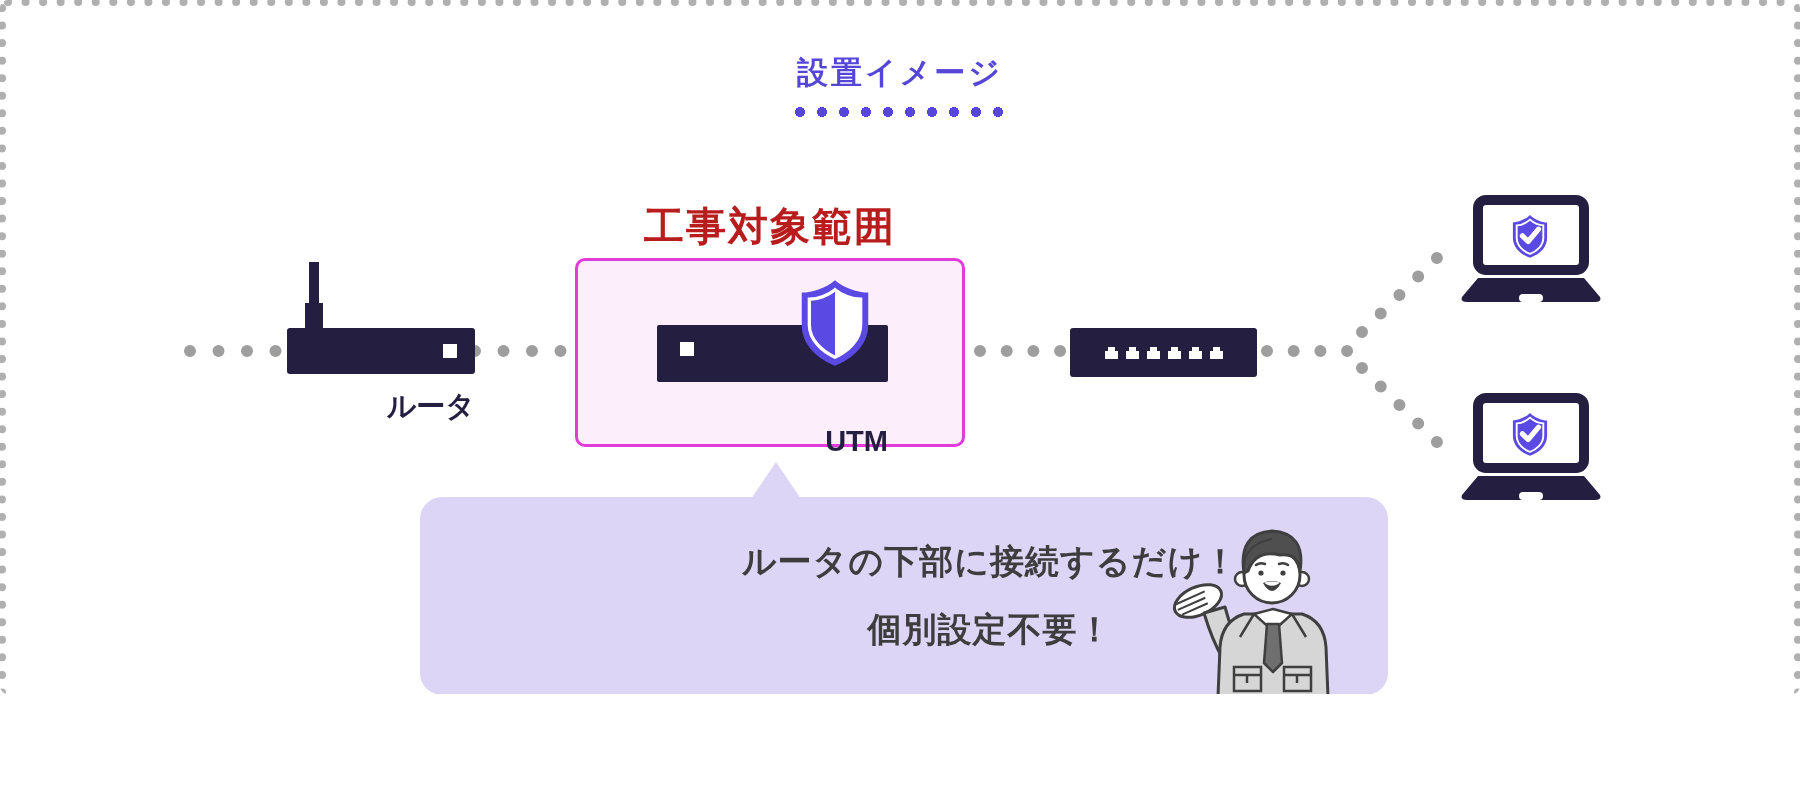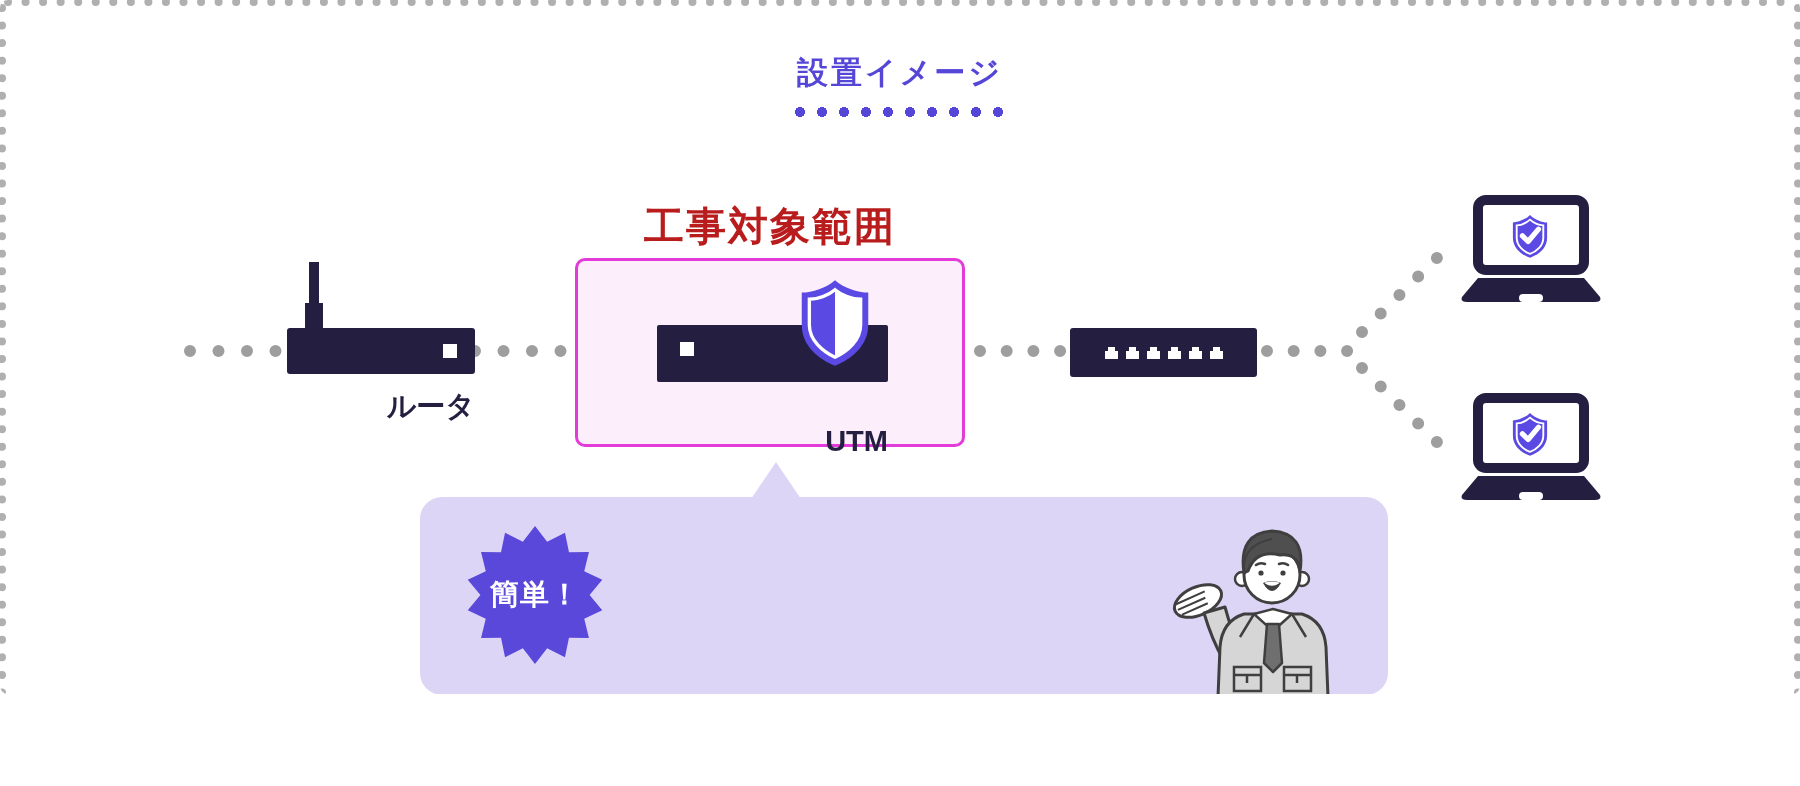--- a/index.html
+++ b/index.html
@@ -145,27 +145,25 @@
       <path d="M20,7 C16,10.5 10,13 6,13 L6,26 C6,34.5 13,40.5 20,43 C27,40.5 34,34.5 34,26 L34,13 C30,13 24,10.5 20,7 Z" fill="none" stroke="#ffffff" stroke-width="2"></path>
       <polyline points="12,24 18,30 29,17" fill="none" stroke="#ffffff" stroke-width="5.5" stroke-linecap="round" stroke-linejoin="round"></polyline>
     </g>
     <path d="M22,84 L128,84 L144,103 Q146,108 139,108 L11,108 Q4,108 6,103 Z" fill="#241f40"></path>
     <rect x="63" y="100" width="24" height="8" rx="4" fill="#ffffff"></rect>
   </svg>
 
   <div class="bubble-tail"></div>
   <div class="bubble">
 
-    <div class="badge">
-      <svg width="138" height="138" viewBox="0 0 134 134">
-        <polygon fill="#5948d9" points="67,0 78.8,15.3 96.1,6.6 100,25.6 119.4,25.2 114.8,44 132.3,52.1 120,67 132.3,81.9 114.8,90 119.4,108.8 100,108.4 96.1,127.4 78.8,118.7 67,134 55.2,118.7 37.9,127.4 34,108.4 14.6,108.8 19.2,90 1.7,81.9 14,67 1.7,52.1 19.2,44 14.6,25.2 34,25.6 37.9,6.6 55.2,15.3"></polygon>
-      </svg>
-      <div class="badge-label">簡単！</div>
+
+    <div class="bubble-text">
+      <div class="bubble-line">ルータの下部に接続するだけ！</div>
+      <div class="bubble-line">個別設定不要！</div>
     </div>
-
 
     <svg class="worker" width="170" height="180" viewBox="0 0 170 180">
 
       <g transform="rotate(-24 30 84)">
         <ellipse cx="30" cy="84" rx="25" ry="14" fill="#ffffff" stroke="#3f3f3f" stroke-width="3"></ellipse>
         <path d="M8,78 H40 M8,84 H38 M10,90 H38" stroke="#3f3f3f" stroke-width="2" fill="none"></path>
       </g>
 
       <path d="M36,96 Q52,150 80,172 L97,159 Q70,140 57,90 Z" fill="#d6d6d6" stroke="#3f3f3f" stroke-width="3" stroke-linejoin="round"></path>
 

